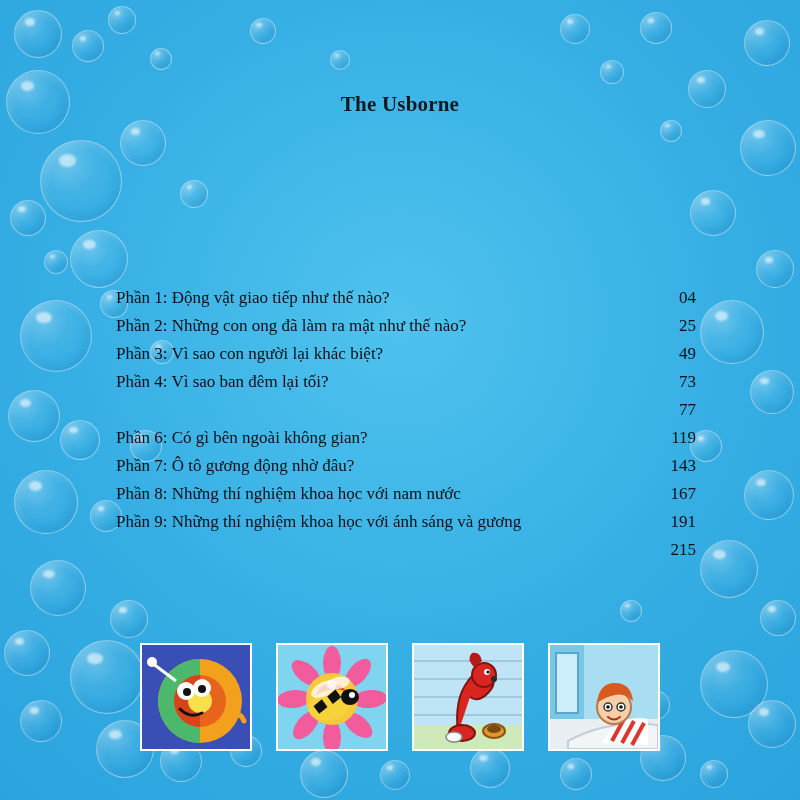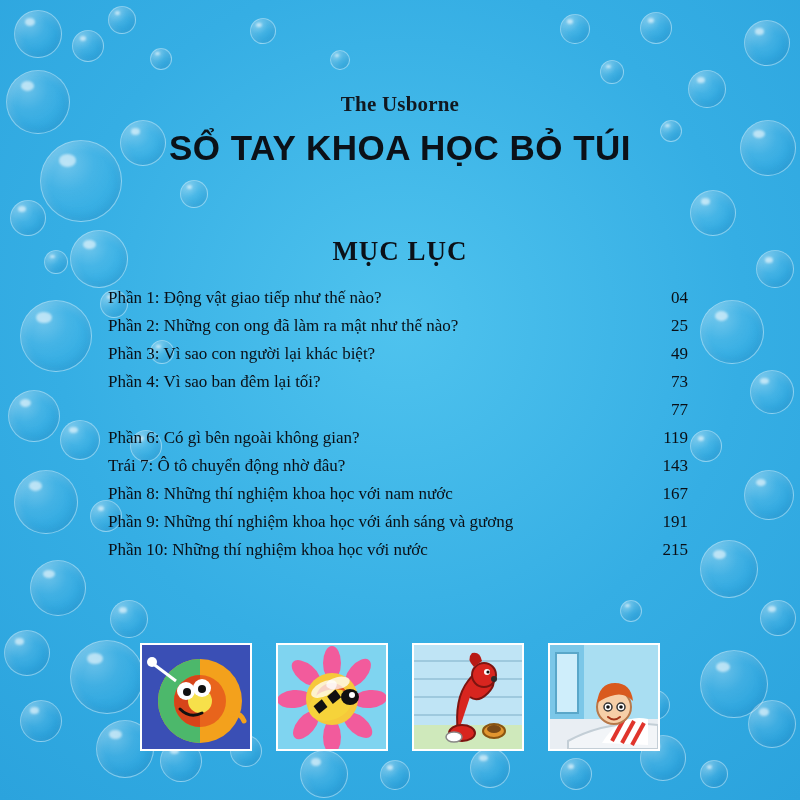--- a/index.html
+++ b/index.html
@@ -98,21 +98,21 @@
     font-family: "Liberation Serif", serif;
     font-weight: bold;
     font-size: 27px;
     color: #0b1118;
     letter-spacing: 1px;
   }
 
   #toc {
     position: absolute;
     top: 284px;
-    left: 108px;
+    left: 116px;
     width: 580px;
   }
   .toc-row {
     position: relative;
     height: 28px;
     line-height: 28px;
     font-family: "Liberation Serif", serif;
     font-size: 17px;
     color: #0a0f16;
     white-space: nowrap;
@@ -213,23 +213,21 @@
       <div class="bubble" style="left:600px;top:690px;width:24px;height:24px;"></div>
       <div class="bubble" style="left:620px;top:600px;width:20px;height:20px;"></div>
       <div class="bubble" style="left:660px;top:120px;width:20px;height:20px;"></div>
       <div class="bubble" style="left:44px;top:250px;width:22px;height:22px;"></div>
     </div>
 
   <div id="content">
 
     <div class="brand">The Usborne</div>
 
-    <div class="main-title">SỔ TAY KHOA HỌC BỎ TÚI</div>
-
-    <div class="toc-title">MỤC LỤC</div>
+
 
     <div id="toc">
       <div class="toc-row">
         <span class="toc-label">Phần 1: Động vật giao tiếp như thế nào?</span>
         <span class="toc-page">04</span>
       </div>
       <div class="toc-row">
         <span class="toc-label">Phần 2: Những con ong đã làm ra mật như thế nào?</span>
         <span class="toc-page">25</span>
       </div>
@@ -242,33 +240,32 @@
         <span class="toc-page">73</span>
       </div>
       <div class="toc-row">
         <span class="toc-page">77</span>
       </div>
       <div class="toc-row">
         <span class="toc-label">Phần 6: Có gì bên ngoài không gian?</span>
         <span class="toc-page">119</span>
       </div>
       <div class="toc-row">
-        <span class="toc-label">Trái 7: Ô tô chuyển động nhờ đâu?</span>
+        <span class="toc-label">Phần 7: Ô tô gương động nhờ đâu?</span>
         <span class="toc-page">143</span>
       </div>
       <div class="toc-row">
         <span class="toc-label">Phần 8: Những thí nghiệm khoa học với nam nước</span>
         <span class="toc-page">167</span>
       </div>
       <div class="toc-row">
         <span class="toc-label">Phần 9: Những thí nghiệm khoa học với ánh sáng và gương</span>
         <span class="toc-page">191</span>
       </div>
       <div class="toc-row">
-        <span class="toc-label">Phần 10: Những thí nghiệm khoa học với nước</span>
         <span class="toc-page">215</span>
       </div>
     </div>
 
     <div id="thumbs">
 
       <div class="thumb">
         <svg width="108" height="104" viewBox="0 0 108 104">
           <rect x="0" y="0" width="108" height="104" fill="#2c3c9a"></rect>
           <rect x="0" y="0" width="108" height="104" fill="#3a4fb5"></rect>

